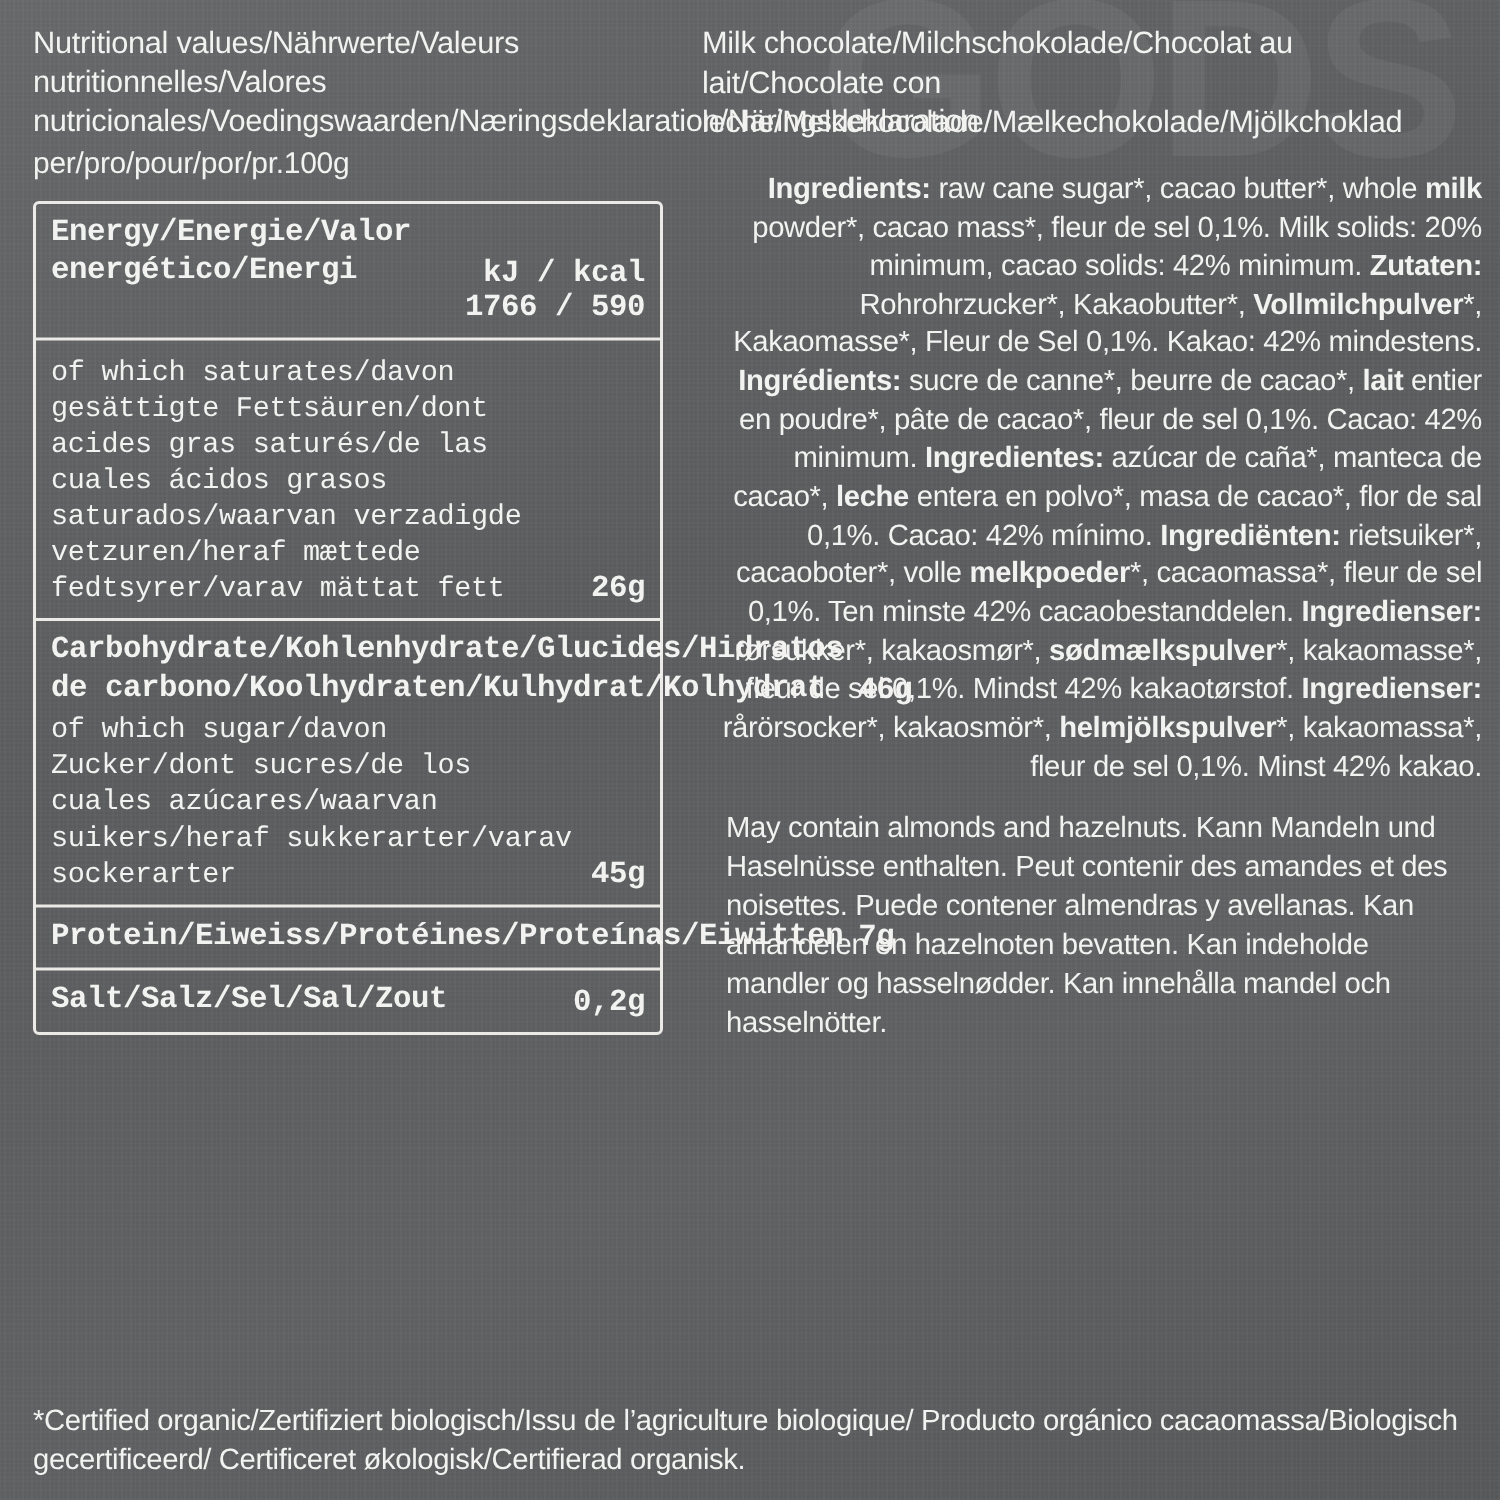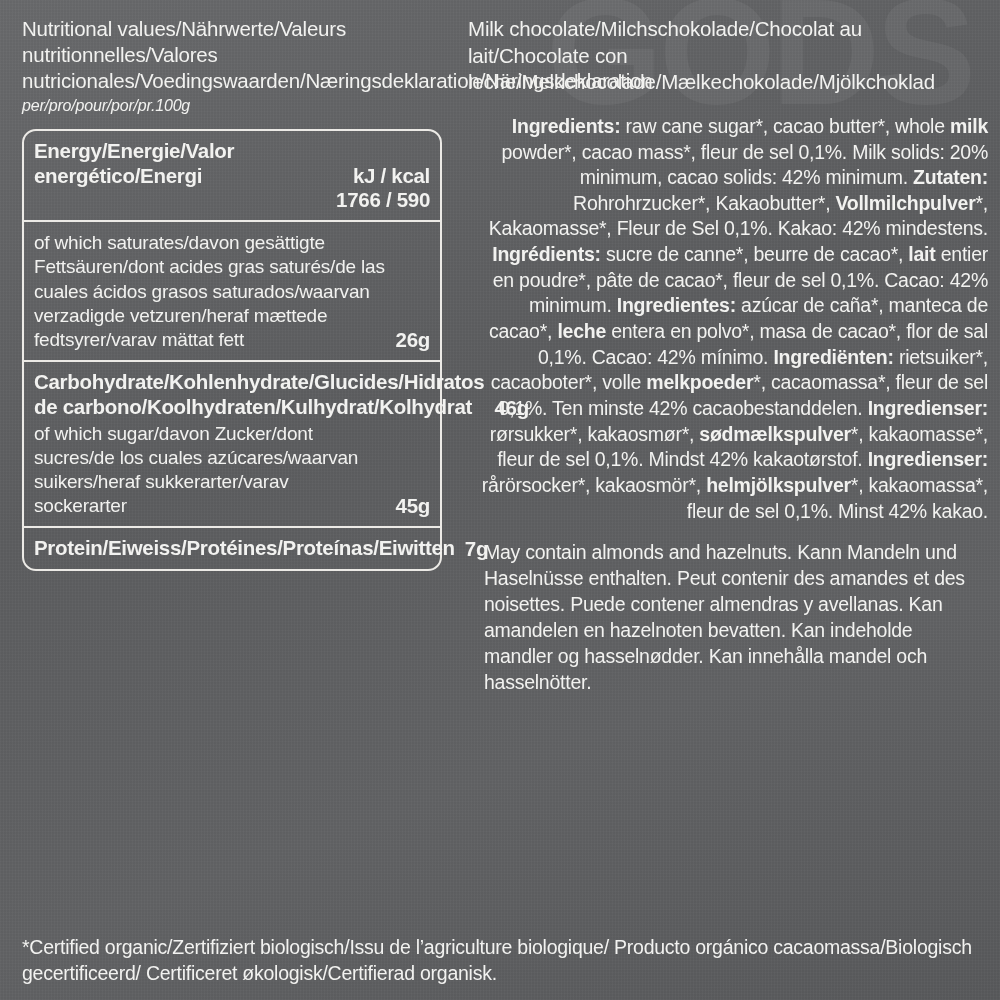--- a/index.html
+++ b/index.html
@@ -53,30 +53,30 @@
   .col-right { width: 520px; flex: 0 0 520px; }
 
   
   .nutri-heading {
     font-size: 20.5px;
     line-height: 1.28;
     letter-spacing: -0.2px;
     margin: 0 0 1px 0;
   }
   .per100 {
-    font-size: 16px;
+    font-size: 20px;
     line-height: 1.3;
     margin: 0 0 12px 0;
     letter-spacing: -0.2px;
-    font-style: italic;
   }
   .nutri-table {
     border: 2px solid #eceae6;
-    border-radius: 14px;
+    border-radius: 4px;
     padding: 0;
+    font-family: Liberation Mono, monospace;
   }
   .nrow {
     padding: 7px 10px 8px 10px;
     border-bottom: 2px solid #eceae6;
   }
   .nrow:last-child { border-bottom: none; }
   .nline {
     display: flex;
     justify-content: space-between;
     align-items: baseline;
@@ -193,20 +193,26 @@
           </div>
         </div>
 
         <div class="nrow">
           <div class="nline">
             <div class="nlabel-bold">Protein/Eiweiss/Protéines/Proteínas/Eiwitten</div>
             <div class="nvalue">7g</div>
           </div>
         </div>
 
+        <div class="nrow">
+          <div class="nline">
+            <div class="nlabel-bold">Salt/Salz/Sel/Sal/Zout</div>
+            <div class="nvalue">0,2g</div>
+          </div>
+        </div>
 
       </div>
     </div>
 
     <div class="col-right">
       <div class="product-title">Milk chocolate/Milchschokolade/Chocolat au lait/Chocolate con leche/Melkchocolade/Mælkechokolade/Mjölkchoklad</div>
 
       <div class="ing-para"><b>Ingredients:</b><span> raw cane sugar*, cacao butter*, whole </span><b>milk</b><span> powder*, cacao mass*, fleur de sel 0,1%. Milk solids: 20% minimum, cacao solids: 42% minimum. </span><b>Zutaten:</b><span> Rohrohrzucker*, Kakaobutter*, </span><b>Vollmilchpulver</b><span>*, Kakaomasse*, Fleur de Sel 0,1%. Kakao: 42% mindestens. </span><b>Ingrédients:</b><span> sucre de canne*, beurre de cacao*, </span><b>lait</b><span> entier en poudre*, pâte de cacao*, fleur de sel 0,1%. Cacao: 42% minimum. </span><b>Ingredientes:</b><span> azúcar de caña*, manteca de cacao*, </span><b>leche</b><span> entera en polvo*, masa de cacao*, flor de sal 0,1%. Cacao: 42% mínimo. </span><b>Ingrediënten:</b><span> rietsuiker*, cacaoboter*, volle </span><b>melkpoeder</b><span>*, cacaomassa*, fleur de sel 0,1%. Ten minste 42% cacaobestanddelen. </span><b>Ingredienser:</b><span> rørsukker*, kakaosmør*, </span><b>sødmælkspulver</b><span>*, kakaomasse*, fleur de sel 0,1%. Mindst 42% kakaotørstof. </span><b>Ingredienser:</b><span> rårörsocker*, kakaosmör*, </span><b>helmjölkspulver</b><span>*, kakaomassa*, fleur de sel 0,1%. Minst 42% kakao.</span></div>
 
       <div class="may-contain">May contain almonds and hazelnuts. Kann Mandeln und Haselnüsse enthalten. Peut contenir des amandes et des noisettes. Puede contener almendras y avellanas. Kan amandelen en hazelnoten bevatten. Kan indeholde mandler og hasselnødder. Kan innehålla mandel och hasselnötter.</div>

